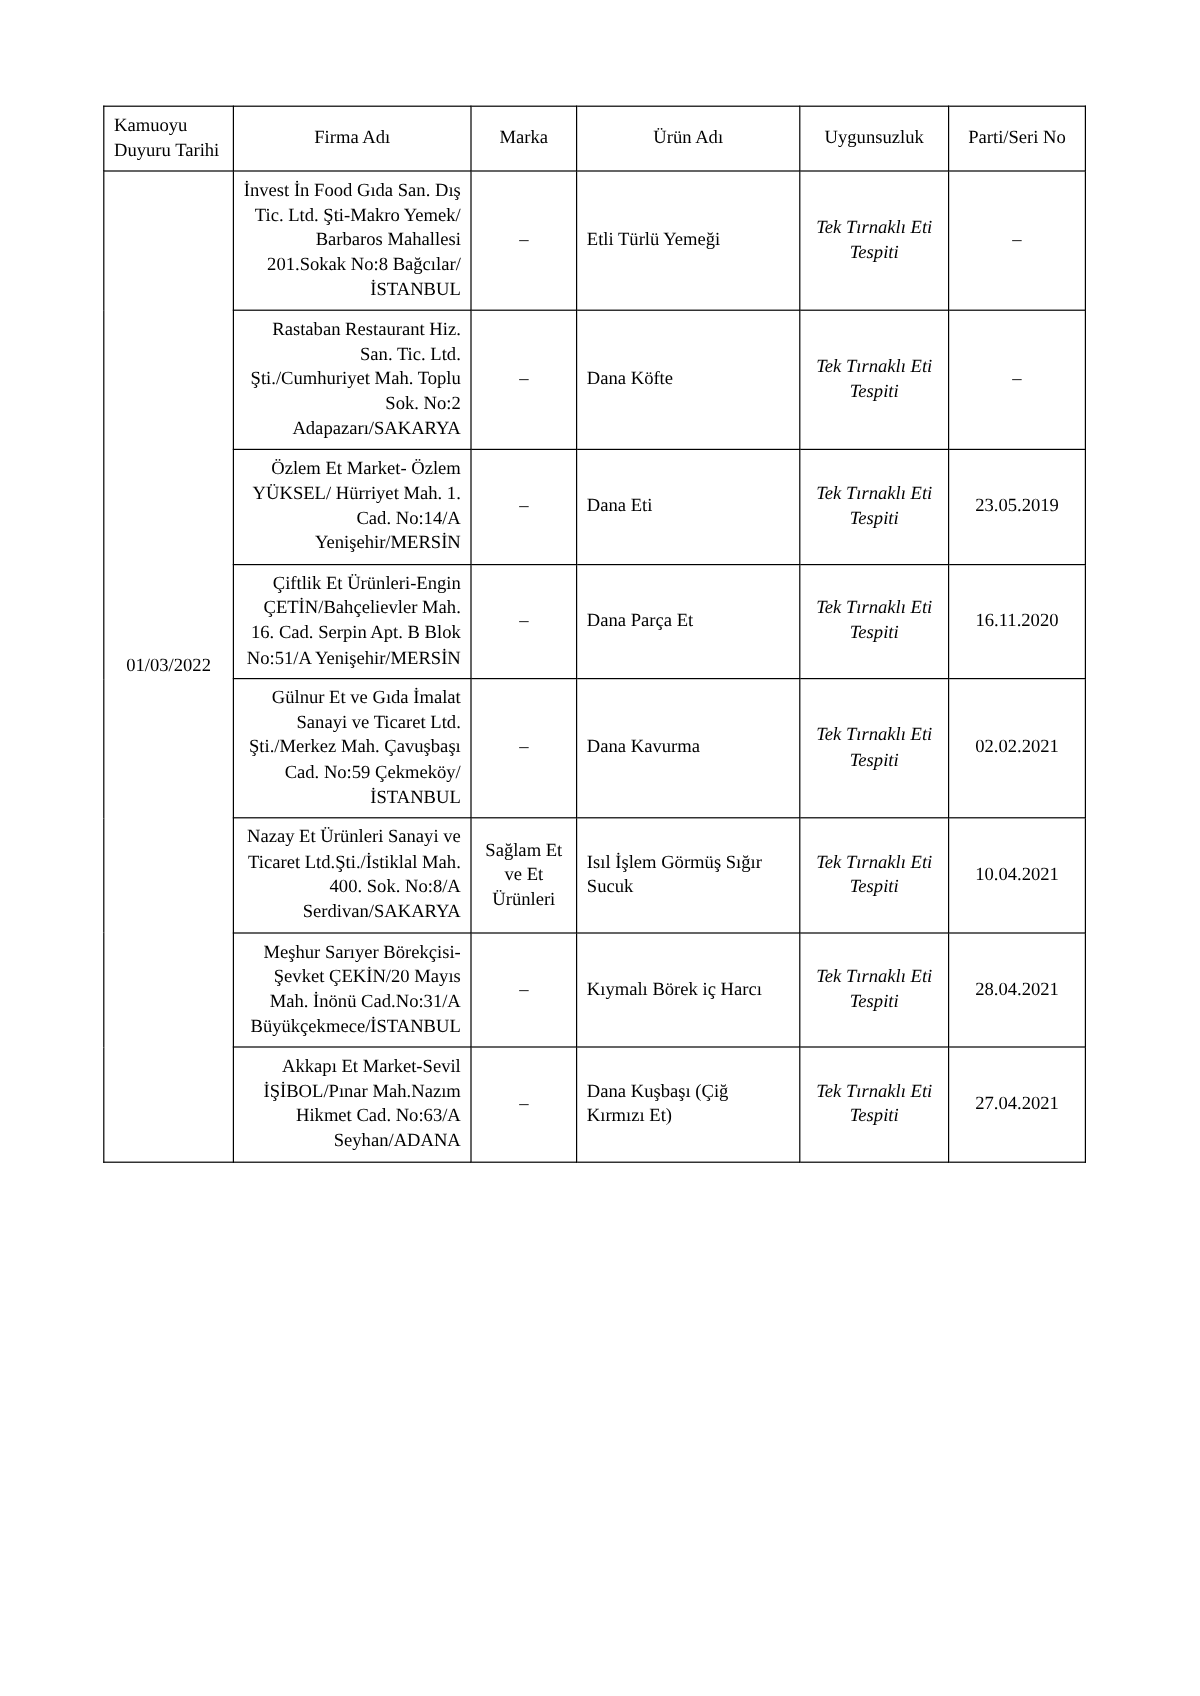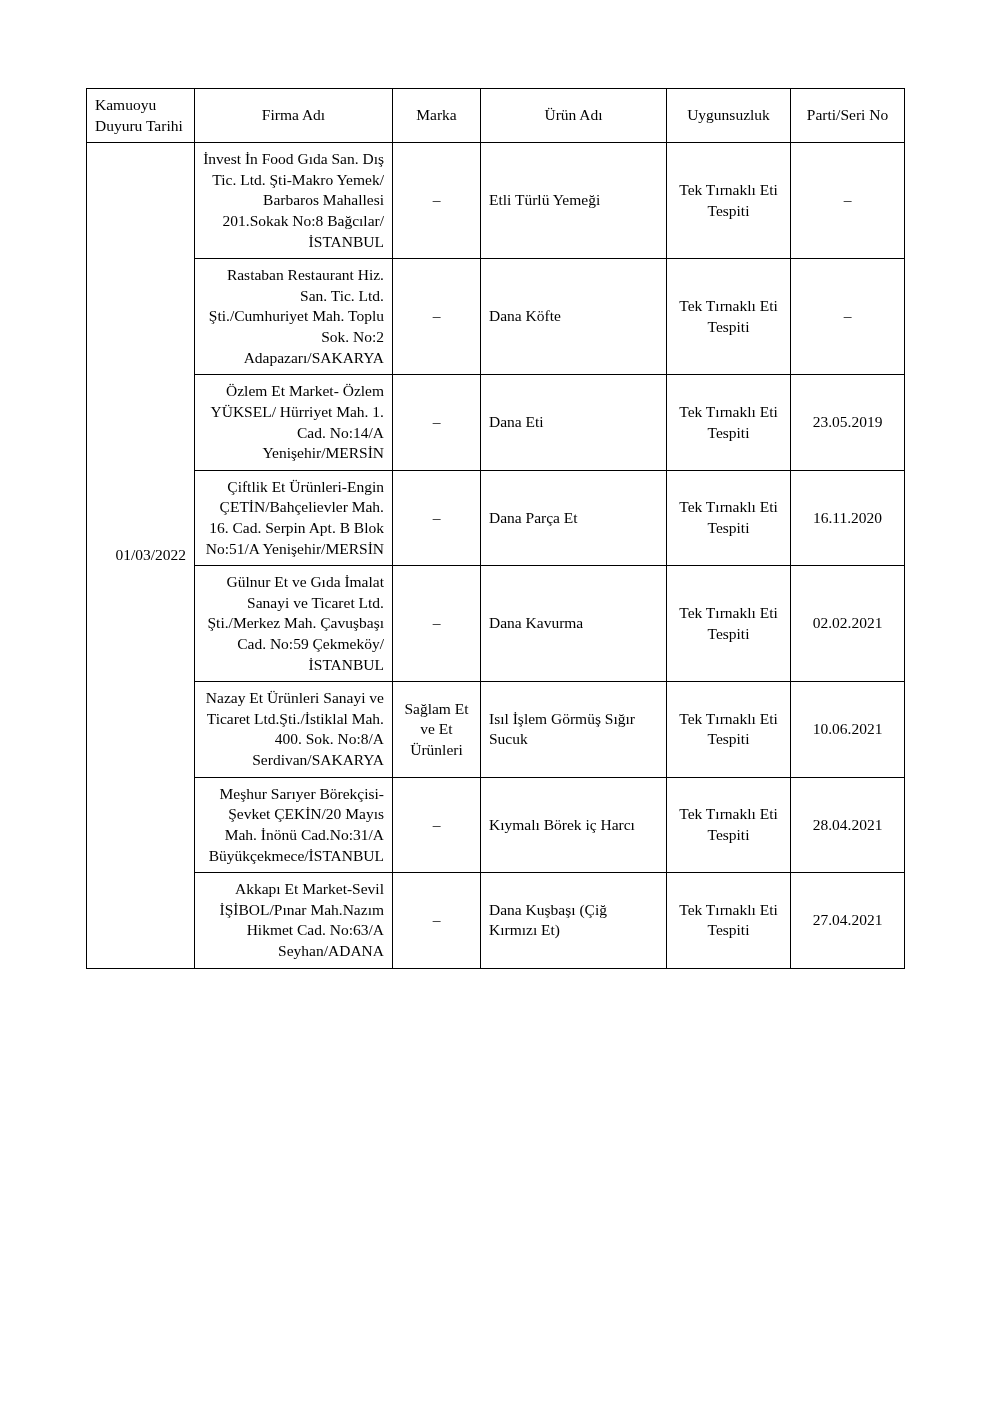--- a/index.html
+++ b/index.html
@@ -53,35 +53,36 @@
     text-align: center;
     padding-top: 16px;
     padding-bottom: 16px;
     font-size: 15.5px;
   }
   .hdr-date {
     text-align: left;
     padding-left: 14px;
   }
   td.cell-date {
-    text-align: right;
+    text-align: center;
     vertical-align: middle;
   }
   td.cell-firma {
     text-align: right;
     padding: 10px 10px 10px 12px;
     line-height: 1.45;
   }
   td.cell-marka {
     text-align: center;
     line-height: 1.35;
   }
   td.cell-uygun {
     text-align: center;
     line-height: 1.35;
+    font-style: italic;
   }
   td.cell-urun {
     line-height: 1.4;
   }
   td.cell-parti {
     text-align: center;
   }
 </style>
 </head>
 <body>
@@ -142,21 +143,21 @@
           <td class="cell-marka">–</td>
           <td class="cell-urun">Dana Kavurma</td>
           <td class="cell-uygun">Tek Tırnaklı Eti Tespiti</td>
           <td class="cell-parti">02.02.2021</td>
         </tr>
         <tr>
           <td class="cell-firma">Nazay Et Ürünleri Sanayi ve Ticaret Ltd.Şti./İstiklal Mah. 400. Sok. No:8/A Serdivan/SAKARYA</td>
           <td class="cell-marka">Sağlam Et ve Et Ürünleri</td>
           <td class="cell-urun">Isıl İşlem Görmüş Sığır Sucuk</td>
           <td class="cell-uygun">Tek Tırnaklı Eti Tespiti</td>
-          <td class="cell-parti">10.06.2021</td>
+          <td class="cell-parti">10.04.2021</td>
         </tr>
         <tr>
           <td class="cell-firma">Meşhur Sarıyer Börekçisi-Şevket ÇEKİN/20 Mayıs Mah. İnönü Cad.No:31/A Büyükçekmece/İSTANBUL</td>
           <td class="cell-marka">–</td>
           <td class="cell-urun">Kıymalı Börek iç Harcı</td>
           <td class="cell-uygun">Tek Tırnaklı Eti Tespiti</td>
           <td class="cell-parti">28.04.2021</td>
         </tr>
         <tr>
           <td class="cell-firma">Akkapı Et Market-Sevil İŞİBOL/Pınar Mah.Nazım Hikmet Cad. No:63/A Seyhan/ADANA</td>

